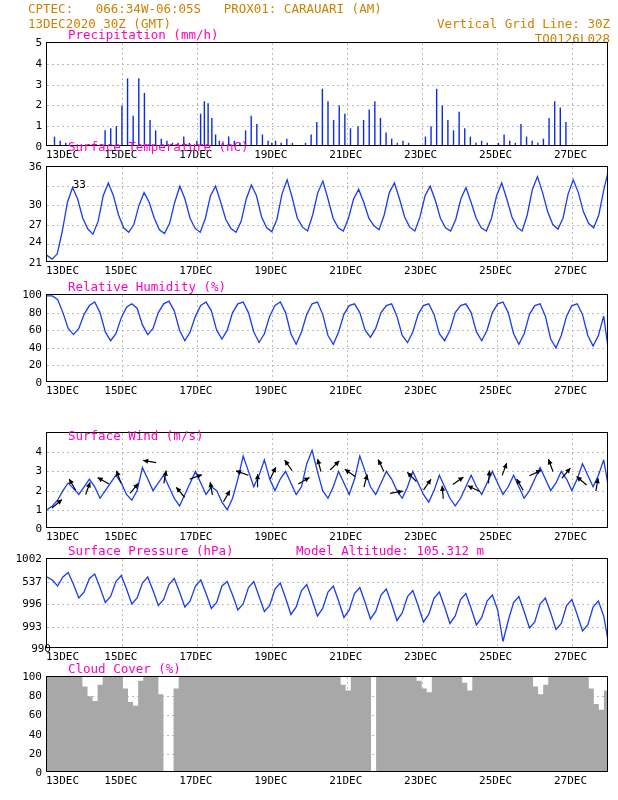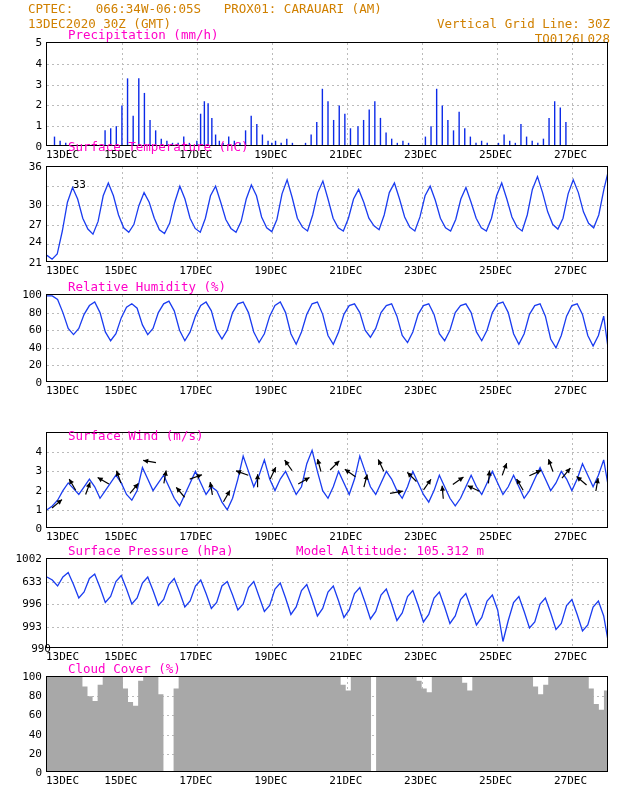--- a/index.html
+++ b/index.html
@@ -409,21 +409,21 @@
         <div class="gridv" style="left: 374.667px;"></div>
         <div class="gridv" style="left: 449.6px;"></div>
         <div class="gridv" style="left: 524.533px;"></div>
         <svg width="562" height="90">
           <path d="M 0.00 18.00 L 5.30 21.00 L 10.60 27.00 L 15.91 18.00 L 21.21 13.50 L 26.51 25.50 L 31.81 39.00 L 37.11 33.00 L 42.42 19.50 L 47.72 15.00 L 53.02 28.50 L 58.32 43.50 L 63.62 37.50 L 68.92 22.50 L 74.23 16.50 L 79.53 30.00 L 84.83 45.00 L 90.13 39.00 L 95.43 24.00 L 100.74 18.00 L 106.04 31.50 L 111.34 46.50 L 116.64 40.50 L 121.94 25.50 L 127.25 19.50 L 132.55 33.00 L 137.85 48.00 L 143.15 42.00 L 148.45 27.00 L 153.75 21.00 L 159.06 34.50 L 164.36 49.50 L 169.66 43.50 L 174.96 27.00 L 180.26 22.50 L 185.57 36.00 L 190.87 51.00 L 196.17 45.00 L 201.47 28.50 L 206.77 22.50 L 212.08 37.50 L 217.38 52.50 L 222.68 46.50 L 227.98 30.00 L 233.28 24.00 L 238.58 39.00 L 243.89 55.50 L 249.19 48.00 L 254.49 31.50 L 259.79 25.50 L 265.09 40.50 L 270.40 57.00 L 275.70 49.50 L 281.00 33.00 L 286.30 27.00 L 291.60 42.00 L 296.91 58.50 L 302.21 51.00 L 307.51 34.50 L 312.81 28.50 L 318.11 43.50 L 323.42 60.00 L 328.72 52.50 L 334.02 36.00 L 339.32 30.00 L 344.62 45.00 L 349.92 61.50 L 355.23 54.00 L 360.53 37.50 L 365.83 31.50 L 371.13 46.50 L 376.43 63.00 L 381.74 55.50 L 387.04 39.00 L 392.34 33.00 L 397.64 48.00 L 402.94 64.50 L 408.25 57.00 L 413.55 40.50 L 418.85 34.50 L 424.15 49.50 L 429.45 66.00 L 434.75 58.50 L 440.06 42.00 L 445.36 36.00 L 450.66 51.00 L 455.96 82.50 L 461.26 61.50 L 466.57 43.50 L 471.87 37.50 L 477.17 52.50 L 482.47 69.00 L 487.77 63.00 L 493.08 45.00 L 498.38 39.00 L 503.68 54.00 L 508.98 70.50 L 514.28 64.50 L 519.58 46.50 L 524.89 40.50 L 530.19 55.50 L 535.49 72.00 L 540.79 66.00 L 546.09 48.00 L 551.40 42.00 L 556.70 57.00 L 562.00 87.00" class="ln"></path>
         </svg>
       </div>
       <div class="ytick" style="width: 42px; left: 0px; top: 648px; margin-left: 9px;">990</div>
       <div class="ytick" style="width: 42px; left: 0px; top: 625.5px;">993</div>
       <div class="ytick" style="width: 42px; left: 0px; top: 603px;">996</div>
-      <div class="ytick" style="width: 42px; left: 0px; top: 580.5px;">633</div>
+      <div class="ytick" style="width: 42px; left: 0px; top: 580.5px;">537</div>
       <div class="ytick" style="width: 42px; left: 0px; top: 558px;">1002</div>
       <div class="xtick first" style="left: 46px; top: 650px;">13DEC</div>
       <div class="xtick" style="left: 120.933px; top: 650px;">15DEC</div>
       <div class="xtick" style="left: 195.867px; top: 650px;">17DEC</div>
       <div class="xtick" style="left: 270.8px; top: 650px;">19DEC</div>
       <div class="xtick" style="left: 345.733px; top: 650px;">21DEC</div>
       <div class="xtick" style="left: 420.667px; top: 650px;">23DEC</div>
       <div class="xtick" style="left: 495.6px; top: 650px;">25DEC</div>
       <div class="xtick" style="left: 570.533px; top: 650px;">27DEC</div>
       <div class="ptitle" style="left: 68px; top: 661px;">Cloud Cover (%)</div>

